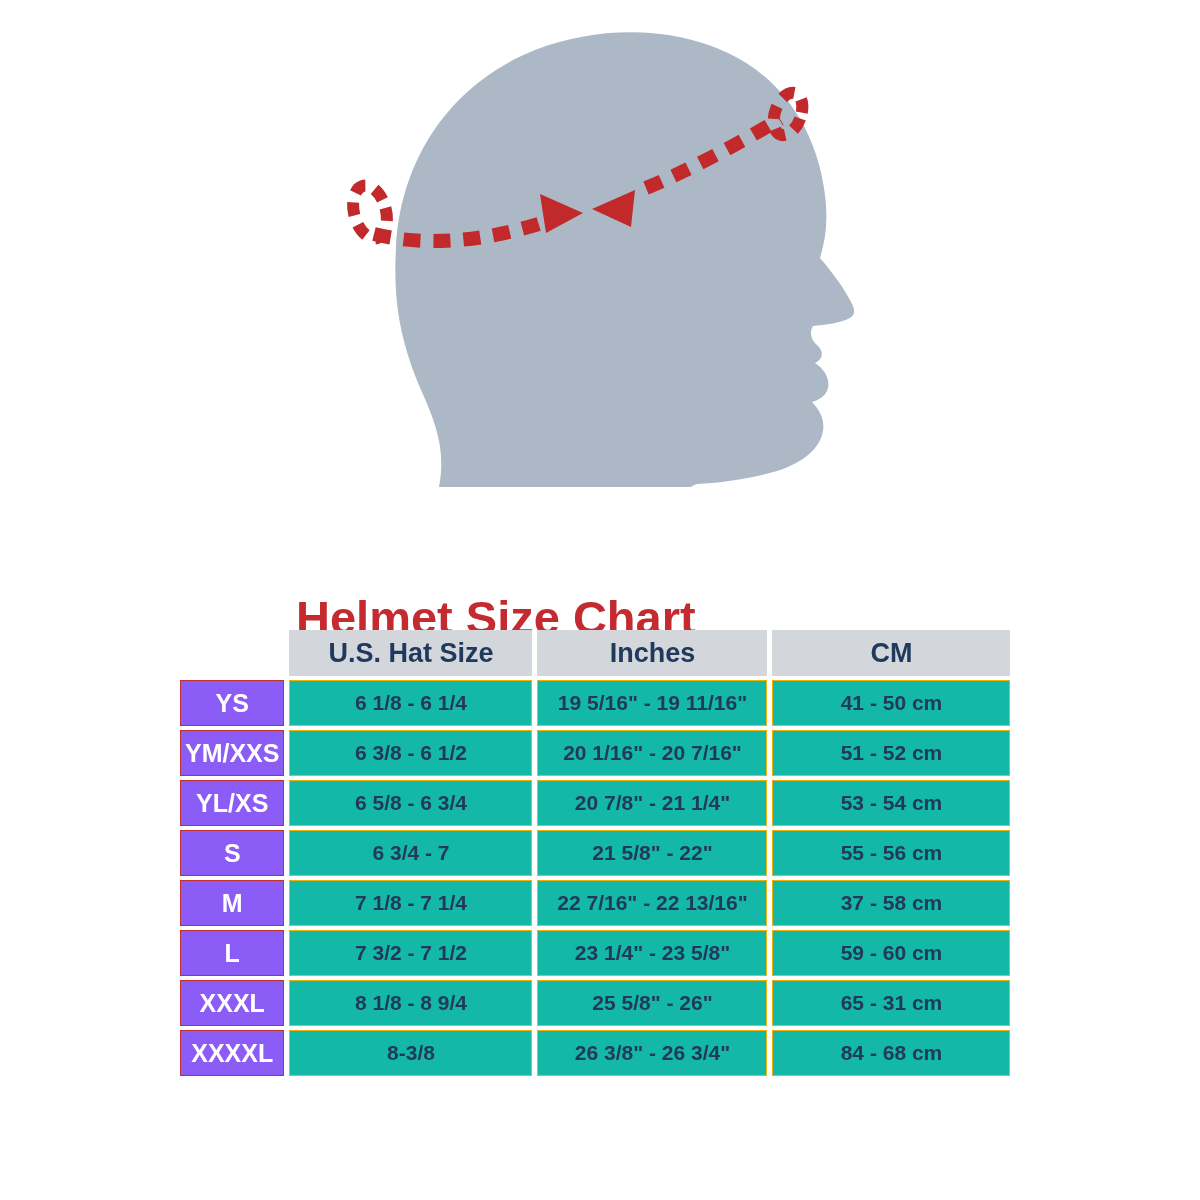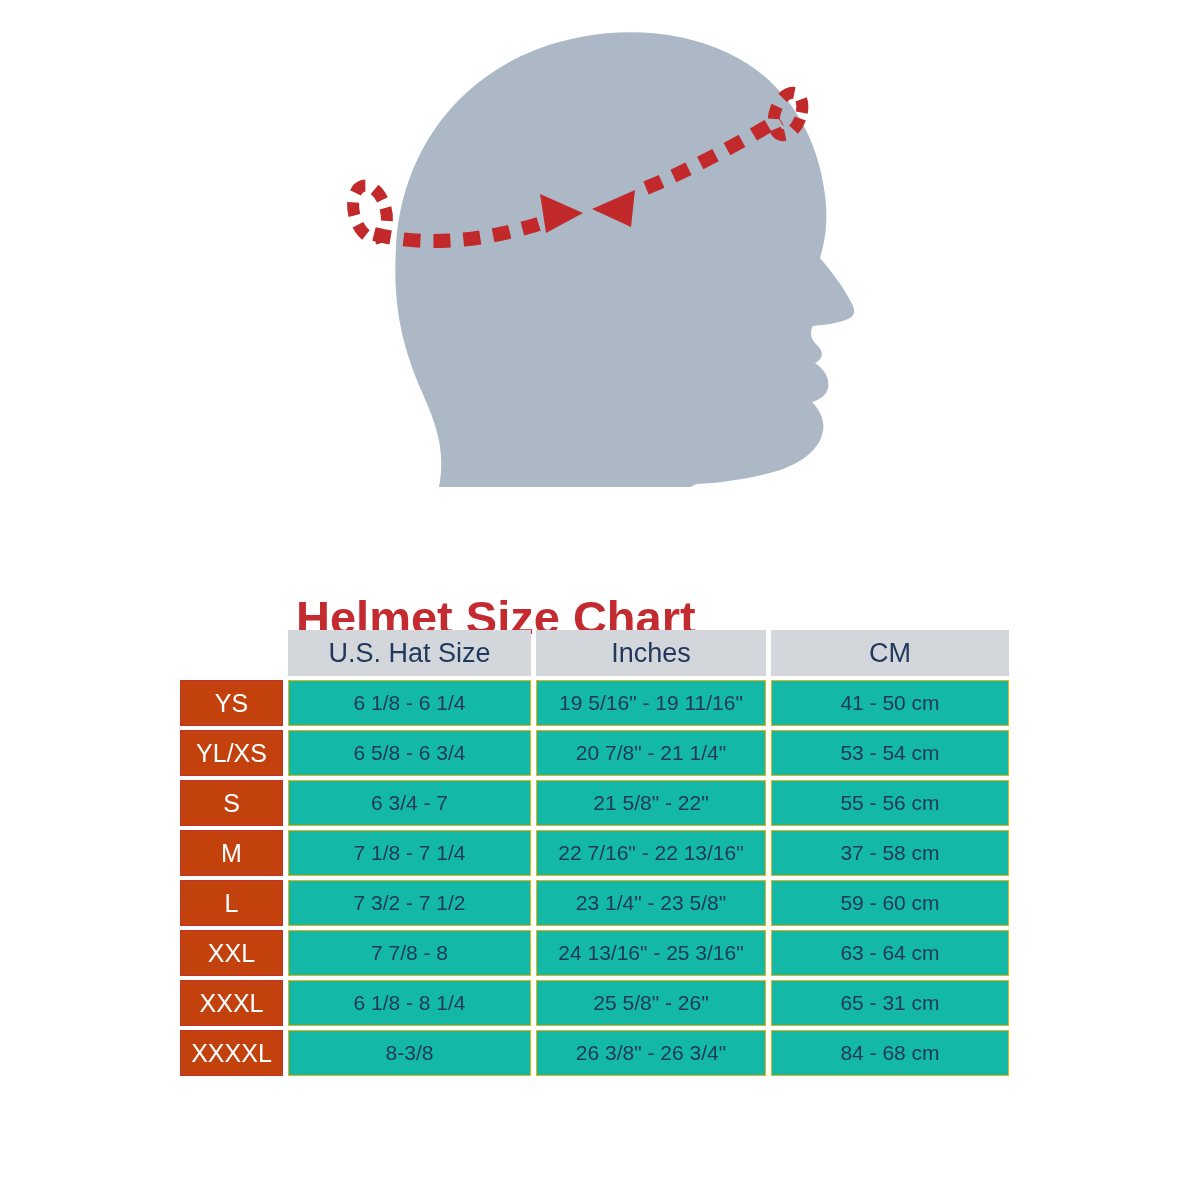--- a/index.html
+++ b/index.html
@@ -47,37 +47,37 @@
     left:175px;top:626px;
     border-collapse:separate;
     border-spacing:5px 4px;
     table-layout:fixed;
   }
   .size-table th,.size-table td{
     height:44px;
     padding:0 4px;
     text-align:center;
     vertical-align:middle;
-    font-weight:400;
+    font-weight:700;
     white-space:nowrap;
     overflow:hidden;
   }
   .col-label{width:103px;}
   .col-hat{width:243px;}
   .col-inches{width:230px;}
   .col-cm{width:238px;}
   .corner-cell{background:transparent;border:none;}
   .header-cell{
     background:#D3D7DC;
     border:1px solid #D3D7DC;
     color:#21395C;
     font-size:27px;
   }
   .row-label{
-    background:#c2410c;
+    background:#8b5cf6;
     border:1px solid #C2312F;
     color:#FFFFFF;
     font-size:25px;
   }
   .data-cell{
     background:#14b8a6;
     border:1px solid #eab308;
     color:#21395C;
     font-size:21px;
   }
@@ -139,20 +139,26 @@
       </tr>
     </thead>
     <tbody>
       <tr>
         <th class="row-label">YS</th>
         <td class="data-cell">6 1/8 - 6 1/4</td>
         <td class="data-cell">19 5/16" - 19 11/16"</td>
         <td class="data-cell">41 - 50 cm</td>
       </tr>
       <tr>
+        <th class="row-label">YM/XXS</th>
+        <td class="data-cell">6 3/8 - 6 1/2</td>
+        <td class="data-cell">20 1/16" - 20 7/16"</td>
+        <td class="data-cell">51 - 52 cm</td>
+      </tr>
+      <tr>
         <th class="row-label">YL/XS</th>
         <td class="data-cell">6 5/8 - 6 3/4</td>
         <td class="data-cell">20 7/8" - 21 1/4"</td>
         <td class="data-cell">53 - 54 cm</td>
       </tr>
       <tr>
         <th class="row-label">S</th>
         <td class="data-cell">6 3/4 - 7</td>
         <td class="data-cell">21 5/8" - 22"</td>
         <td class="data-cell">55 - 56 cm</td>
@@ -163,28 +169,22 @@
         <td class="data-cell">22 7/16" - 22 13/16"</td>
         <td class="data-cell">37 - 58 cm</td>
       </tr>
       <tr>
         <th class="row-label">L</th>
         <td class="data-cell">7 3/2 - 7 1/2</td>
         <td class="data-cell">23 1/4" - 23 5/8"</td>
         <td class="data-cell">59 - 60 cm</td>
       </tr>
       <tr>
-        <th class="row-label">XXL</th>
-        <td class="data-cell">7 7/8 - 8</td>
-        <td class="data-cell">24 13/16" - 25 3/16"</td>
-        <td class="data-cell">63 - 64 cm</td>
-      </tr>
-      <tr>
         <th class="row-label">XXXL</th>
-        <td class="data-cell">6 1/8 - 8 1/4</td>
+        <td class="data-cell">8 1/8 - 8 9/4</td>
         <td class="data-cell">25 5/8" - 26"</td>
         <td class="data-cell">65 - 31 cm</td>
       </tr>
       <tr>
         <th class="row-label">XXXXL</th>
         <td class="data-cell">8-3/8</td>
         <td class="data-cell">26 3/8" - 26 3/4"</td>
         <td class="data-cell">84 - 68 cm</td>
       </tr>
     </tbody>

